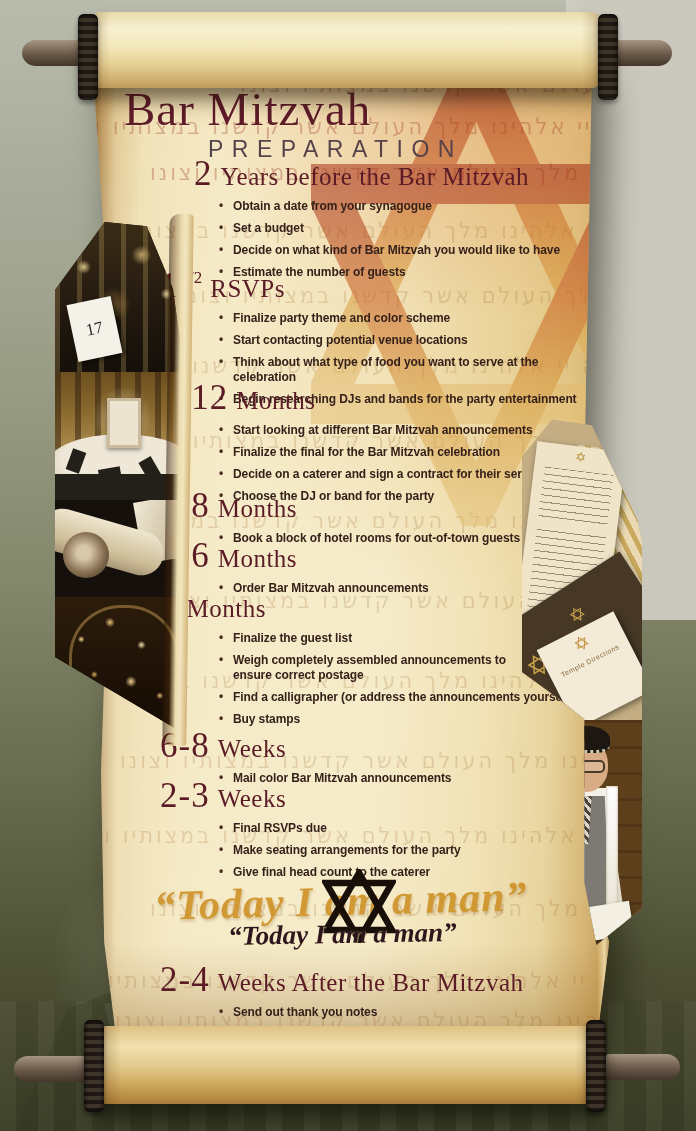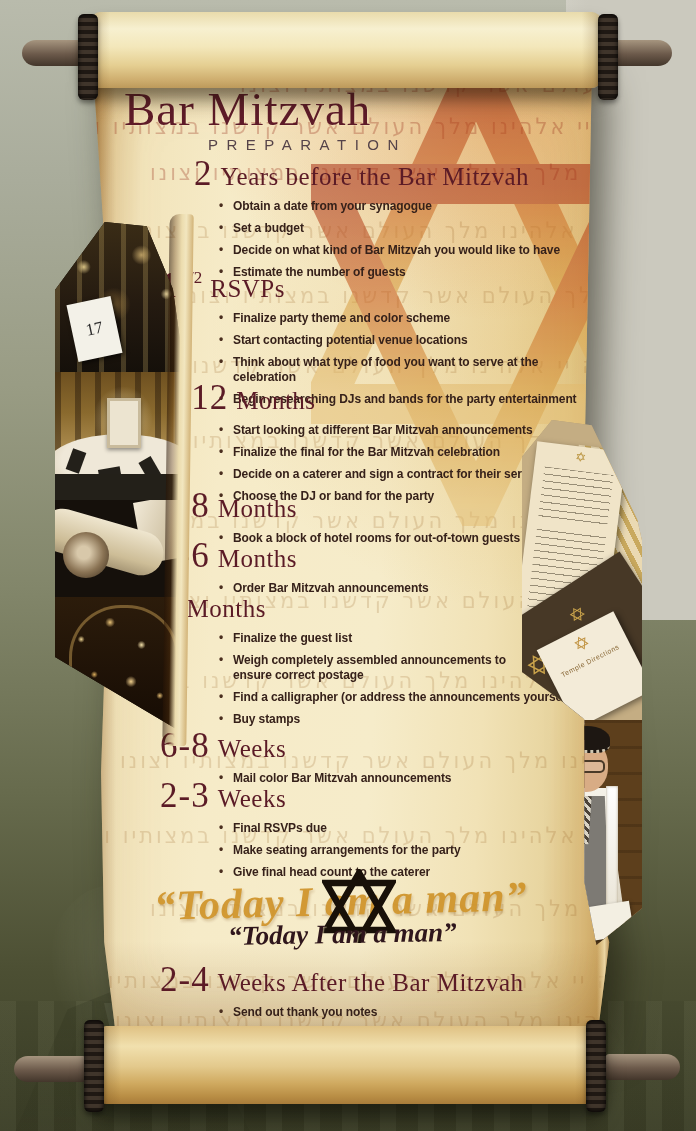--- a/index.html
+++ b/index.html
@@ -44,21 +44,21 @@
 
   .heb{position:absolute;white-space:nowrap;font-family:"DejaVu Sans",sans-serif;
        color:rgba(152,96,34,.20);font-size:21px;letter-spacing:3px;transform:scaleY(1.08);}
   .heb-red{color:rgba(148,44,24,.30);}
 
   .star-mark{position:absolute;right:-26px;top:-12px;width:330px;height:470px;opacity:.55;pointer-events:none;}
 
   
   .title{position:absolute;left:34px;top:14px;font-family:"Liberation Serif",serif;
          font-size:47px;color:#5e1b28;letter-spacing:1px;text-shadow:1px 1px 1px rgba(255,240,200,.4);}
-  .subtitle{position:absolute;left:118px;top:68px;font-size:15px;letter-spacing:8.5px;color:#554349;}
+  .subtitle{position:absolute;left:118px;top:68px;font-size:23px;letter-spacing:8.5px;color:#554349;}
 
   .sec{position:absolute;left:70px;width:430px;}
   .sec h2{margin:0;font-family:"Liberation Serif",serif;font-weight:normal;color:#5b1b26;line-height:1;}
   .sec h2 .n{font-size:35px;letter-spacing:1px;}
   .sec h2 .sup{font-size:17px;vertical-align:14px;margin-left:2px;}
   .sec h2 .t{font-size:25px;margin-left:8px;letter-spacing:.5px;}
   .sec ul{margin:8px 0 0 58px;padding:0;list-style:none;width:384px;}
   .sec li{position:relative;padding-left:15px;margin-bottom:7px;
           font-size:12px;font-weight:bold;color:#36211a;line-height:1.25;letter-spacing:-.1px;}
   .sec li::before{content:"•";position:absolute;left:1px;top:-1px;color:#4a2e1f;}

